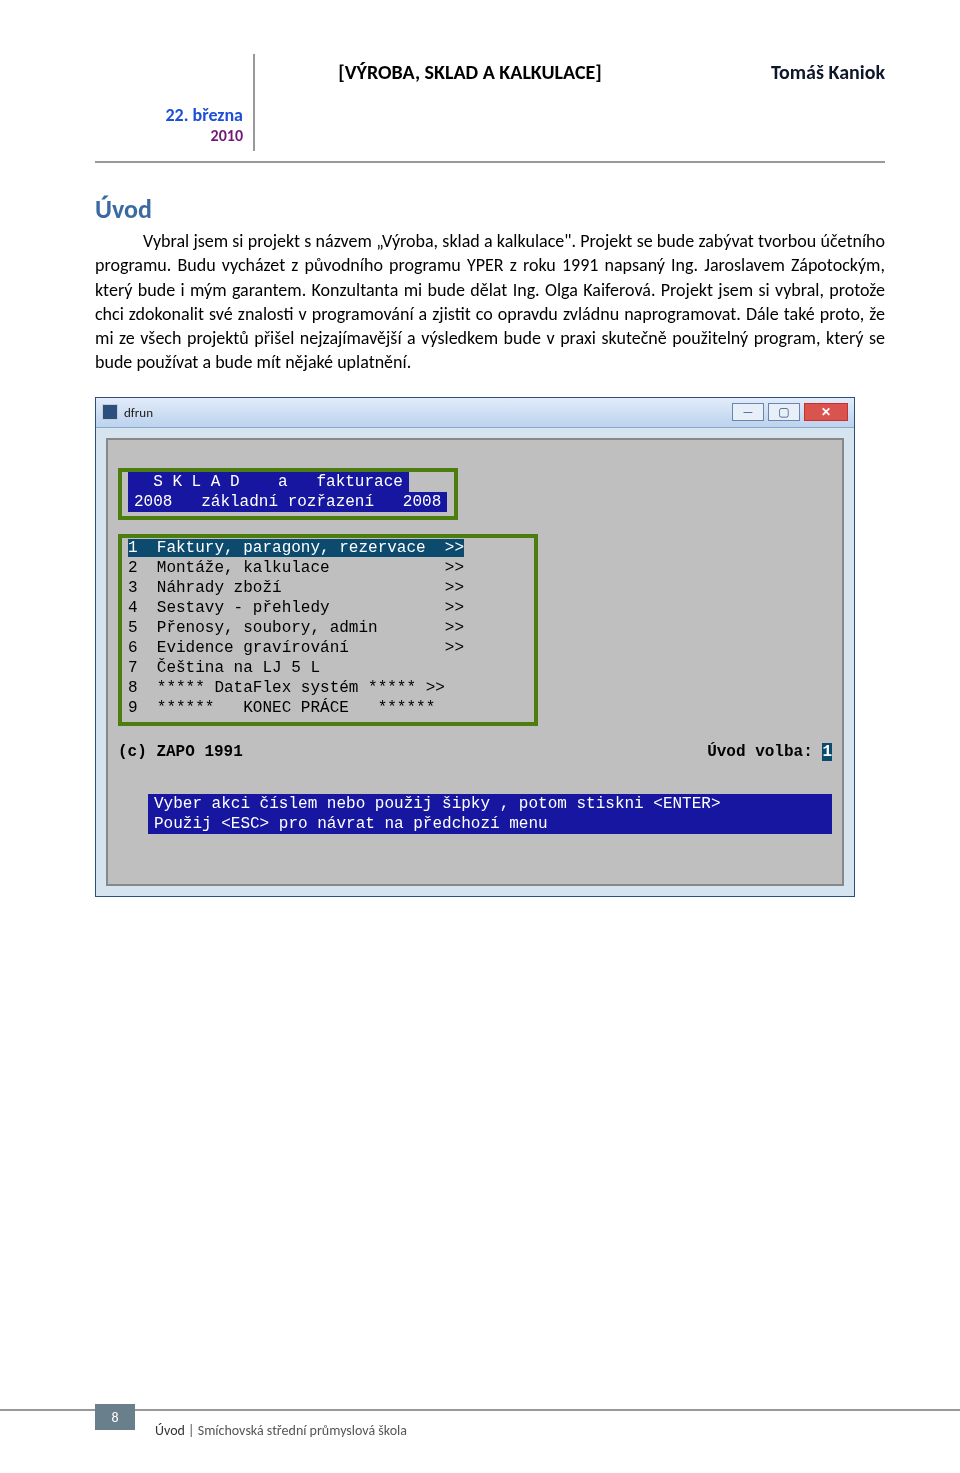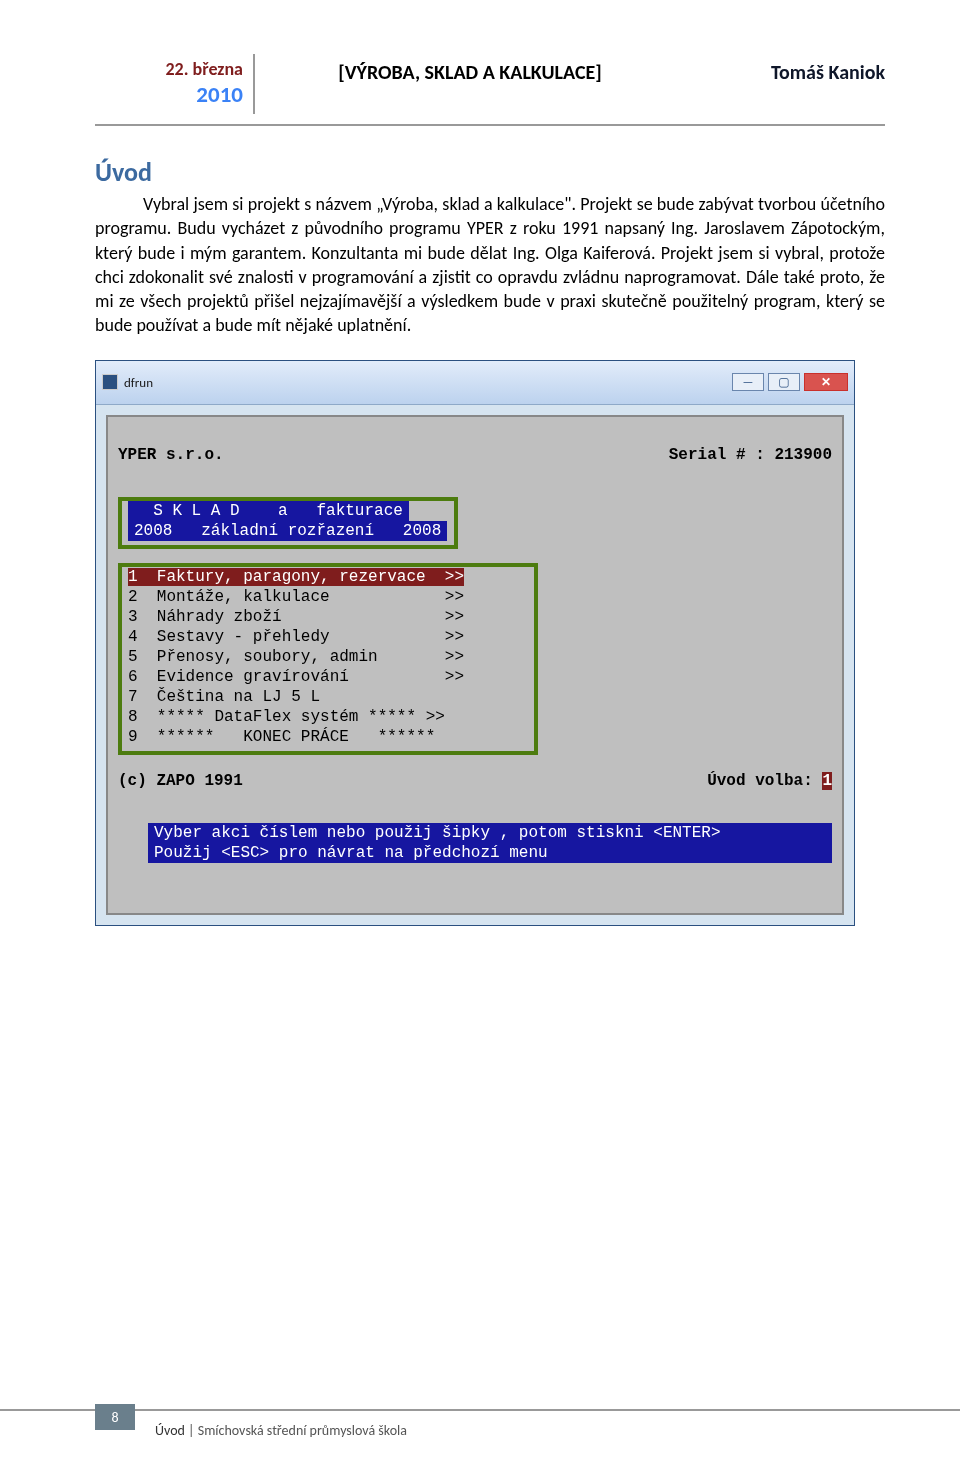--- a/index.html
+++ b/index.html
@@ -14,51 +14,51 @@
   .page { padding: 60px 75px 0 95px; }
   .header-row { display: flex; align-items: flex-start; margin-bottom: 10px; }
   .date-box {
     width: 160px;
     text-align: right;
     padding: 4px 10px 6px 10px;
     background: #fff;
     margin-top: -6px;
     border-right: 2px solid #999;
   }
-  .date-line1 { color: #7f1d1d; font-size: 18px; font-weight: 600; }
-  .date-line2 { color: #3b82f6; font-size: 23px; font-weight: 600; }
+  .date-line1 { color: #1d4ed8; font-size: 18px; font-weight: 600; margin-top: 46px; }
+  .date-line2 { color: #701a75; font-size: 16px; font-weight: 600; }
   .center-head { flex: 1; display: flex; align-items: flex-start; justify-content: center; }
   .bracket-title { font-size: 20px; font-weight: 700; color: #000; }
   .author { color: #0f172a; font-size: 20px; font-weight: 700; width: 200px; text-align: right; }
   .hr { border-top: 2px solid #999; margin: 6px 0 30px 0; }
   .section-title { color: #3c6aa0; font-size: 26px; font-weight: 700; margin: 10px 0 4px 0; }
   .body-text { font-size: 18px; line-height: 1.35; text-align: justify; }
   .body-text .indent { display: inline-block; width: 48px; }
 
   
   .win-wrap { margin: 22px 0 8px 0; border: 1px solid #2b5080; background: #d6e4f0; width: 760px; }
-  .titlebar { height: 44px; background: linear-gradient(#e2ecfa, #bcd2ee); border-bottom: 1px solid #8ea9c8; display: flex; align-items: center; padding: 0 6px; }
+  .titlebar { height: 30px; background: linear-gradient(#e2ecfa, #bcd2ee); border-bottom: 1px solid #8ea9c8; display: flex; align-items: center; padding: 0 6px; }
   .tb-ico { width: 16px; height: 16px; background: #2b5080; border: 1px solid #ccc; margin-right: 6px; }
   .tb-title { font-size: 13px; color: #1a1a1a; flex: 1; }
   .tb-btns { display: flex; gap: 4px; }
   .tb-btn { width: 32px; height: 18px; border: 1px solid #6a86ad; background: #e8eff8; display:flex; align-items:center; justify-content:center; font-size: 12px; color:#2b5080; }
   .tb-close { background: #d9534f; color: #fff; border-color:#c9302c; width: 44px; font-weight:700; }
   .client-outer { padding: 10px; }
   .dos {
     font-family: "Courier New", monospace;
     background: #bfbfbf;
     color: #000;
     font-size: 16px;
     line-height: 1.25;
     padding: 8px 10px 10px 10px;
     border: 2px solid #888;
     white-space: pre;
   }
   .dos .blue-line { background: #1616a0; color: #fff; padding: 0 6px; display: inline-block; }
-  .dos .sel { background: #7f1d1d; color: #fff; }
+  .dos .sel { background: #0c4a6e; color: #fff; }
   .dos .top-row { display: flex; justify-content: space-between; font-weight: bold; margin-bottom: 12px; }
   .dos .menubox { margin: 4px auto 0 auto; width: 420px; }
   .dos .titlebox { margin: 0 auto 10px auto; width: 340px; text-align:left; }
   .dos .frame { border: 4px solid #4d7c0f; padding: 0 6px 4px 6px; display:inline-block; }
   .dos .bot-row { display: flex; justify-content: space-between; margin-top: 16px; font-weight:bold;align-items:center; }
   .dos .hint-lines { margin-top: 12px; padding-left: 30px; }
 
   .caption { color: #4d7498; font-weight: 700; font-size: 15px; margin-top: 8px; }
 
   .footer {
@@ -99,21 +99,20 @@
       <div class="tb-ico"></div>
       <div class="tb-title">dfrun</div>
       <div class="tb-btns">
         <div class="tb-btn">—</div>
         <div class="tb-btn">▢</div>
         <div class="tb-btn tb-close">✕</div>
       </div>
     </div>
     <div class="client-outer">
       <div class="dos">
-<div class="top-row"><span>YPER s.r.o.</span><span>Serial # : 213900</span></div>
 <div class="titlebox frame"><span class="blue-line">  S K L A D    a   fakturace</span>
 <span class="blue-line">2008   základní rozřazení   2008</span></div>
 <div class="menubox frame" id="dos-menu"><span class="sel">1  Faktury, paragony, rezervace  &gt;&gt;</span>
 <span>2  Montáže, kalkulace            &gt;&gt;</span>
 <span>3  Náhrady zboží                 &gt;&gt;</span>
 <span>4  Sestavy - přehledy            &gt;&gt;</span>
 <span>5  Přenosy, soubory, admin       &gt;&gt;</span>
 <span>6  Evidence gravírování          &gt;&gt;</span>
 <span>7  Čeština na LJ 5 L             </span>
 <span>8  ***** DataFlex systém ***** &gt;&gt; </span>

